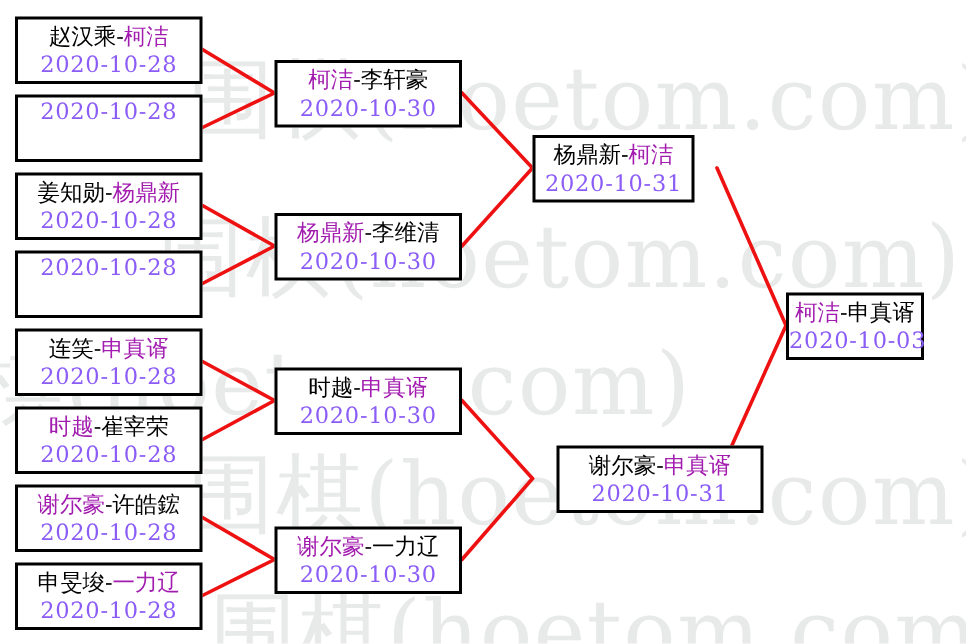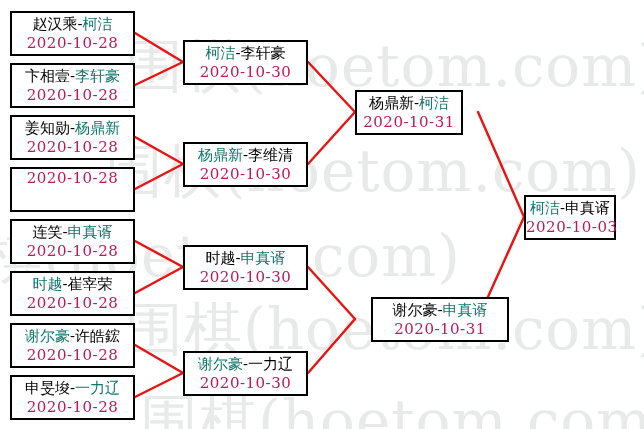--- a/index.html
+++ b/index.html
@@ -16,22 +16,22 @@
   }
   #wires{position:absolute;left:0;top:0;z-index:1;pointer-events:none;}
   .conn{stroke:#ee1111;stroke-width:2.4;stroke-linecap:round;}
   .box{
     position:absolute;z-index:2;box-sizing:border-box;
     width:125px;height:45px;
     background:#ffffff;border:2px solid #000000;
     text-align:center;
   }
   .players{font-size:15px;line-height:20px;margin-top:1px;white-space:nowrap;color:#000;}
-  .date{font-size:15px;line-height:19px;letter-spacing:.5px;color:#be185d;white-space:nowrap;}
-  .win{color:#0f766e;}
+  .date{font-size:15px;line-height:19px;letter-spacing:.5px;color:#8b5cf6;white-space:nowrap;}
+  .win{color:#a21caf;}
 </style>
 </head>
 <body>
 
 <div class="wm" style="left:125px;top:36px">围棋(hoetom.com)</div>
 <div class="wm" style="left:105px;top:141px">围棋(hoetom.com)</div>
 <div class="wm" style="left:-75px;top:226px">围棋(hoetom.com)</div>
 <div class="wm" style="left:125px;top:299px">围棋(hoetom.com)</div>
 <div class="wm" style="left:140px;top:391px">围棋(hoetom.com)</div>
 
@@ -50,21 +50,20 @@
   <line class="conn" x1="308" y1="373" x2="355" y2="319"></line>
   <line class="conn" x1="478" y1="112" x2="524" y2="217"></line>
   <line class="conn" x1="478" y1="319" x2="524" y2="217"></line>
 </svg>
 
 <div class="box" style="left:10px;top:11px">
   <div class="players"><span>赵汉乘</span><span>-</span><span class="win">柯洁</span></div>
   <div class="date">2020-10-28</div>
 </div>
 <div class="box" style="left:10px;top:63px">
-  <div class="players"><span>卞相壹</span><span>-</span><span class="win">李轩豪</span></div>
   <div class="date">2020-10-28</div>
 </div>
 <div class="box" style="left:10px;top:115px">
   <div class="players"><span>姜知勋</span><span>-</span><span class="win">杨鼎新</span></div>
   <div class="date">2020-10-28</div>
 </div>
 <div class="box" style="left:10px;top:167px">
   <div class="date">2020-10-28</div>
 </div>
 <div class="box" style="left:10px;top:219px">

